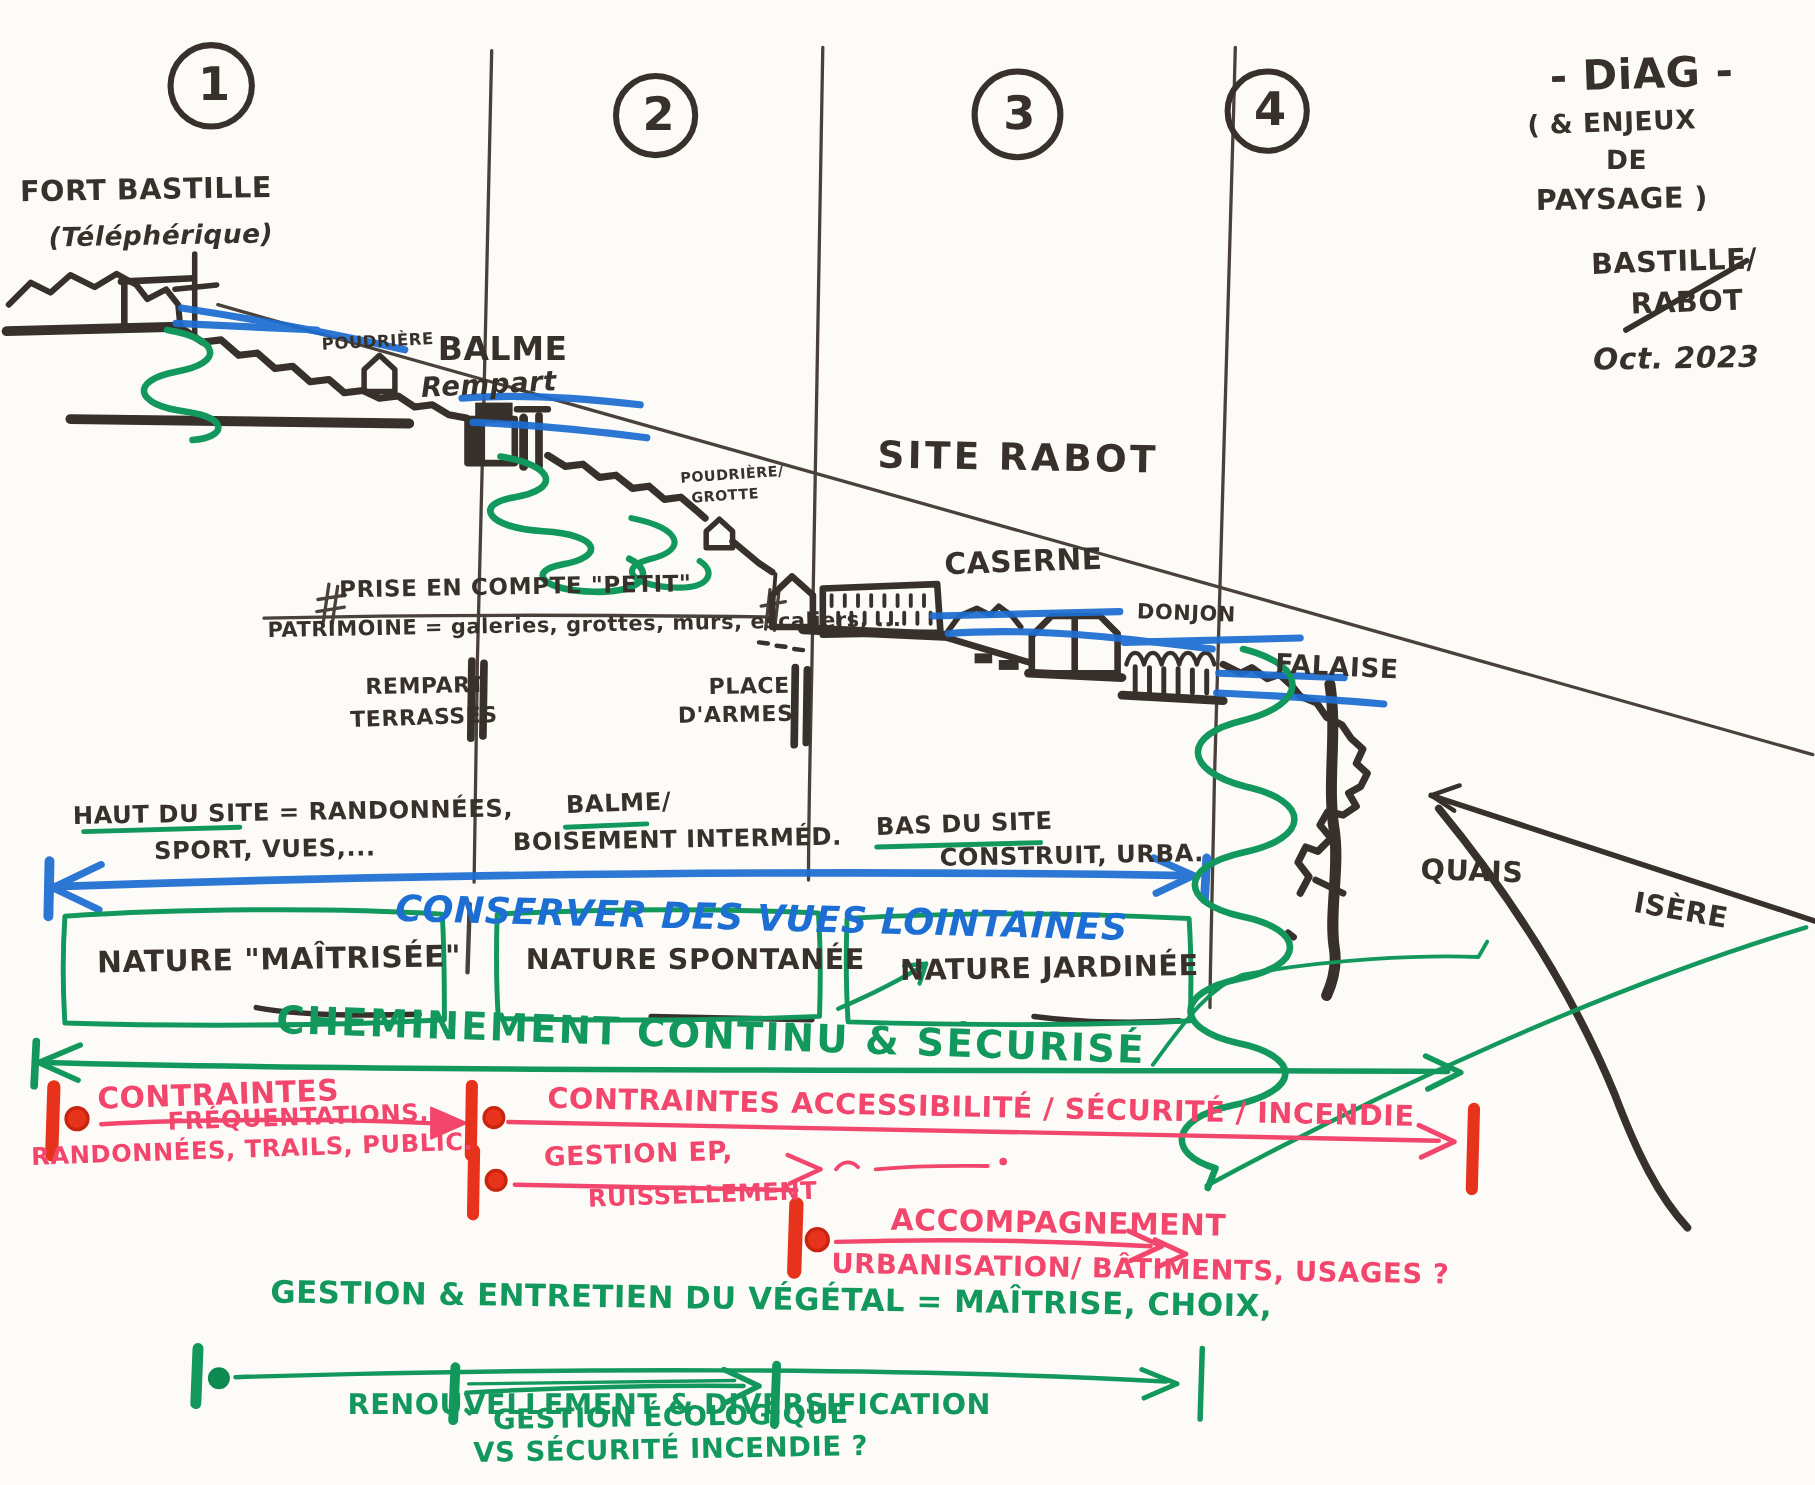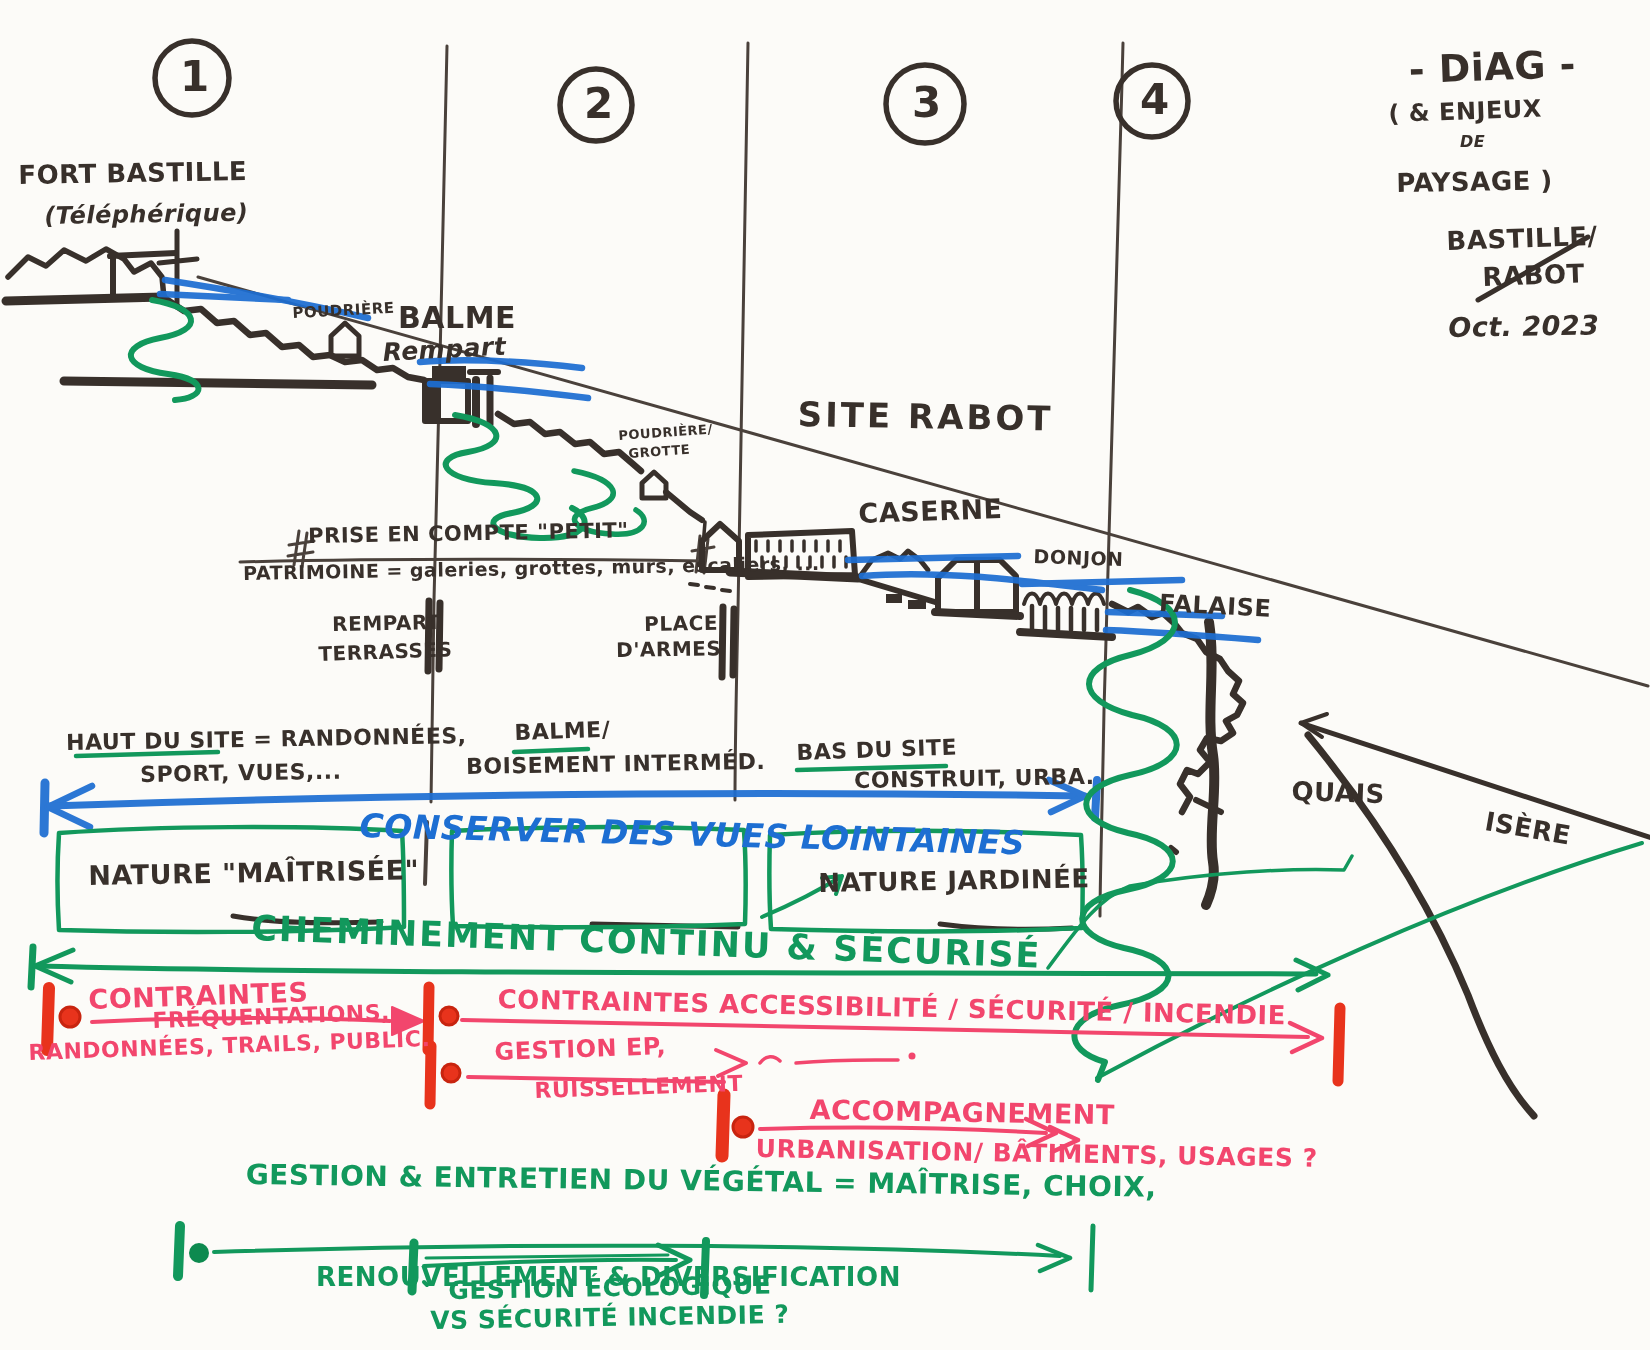--- a/index.html
+++ b/index.html
@@ -171,21 +171,21 @@
   </g>
 </svg>
 
 <div class="num" style="left:180px;top:52px;">1</div>
 <div class="num" style="left:584px;top:79px;">2</div>
 <div class="num" style="left:912px;top:78px;">3</div>
 <div class="num" style="left:1140px;top:75px;">4</div>
 
 <div class="lbl" style="left:1408px;top:48px;font-size:38px;transform:rotate(-2deg);">- DiAG -</div>
 <div class="lbl" style="left:1388px;top:100px;font-size:24px;transform:rotate(-2deg);">( &amp; ENJEUX</div>
-<div class="lbl" style="left:1460px;top:132px;font-size:16px;font-style:italic;">DE</div>
+<div class="lbl" style="left:1460px;top:132px;font-size:24px;">DE</div>
 <div class="lbl" style="left:1396px;top:168px;font-size:26px;transform:rotate(-1deg);">PAYSAGE )</div>
 <div class="lbl" style="left:1446px;top:226px;font-size:26px;transform:rotate(-2deg);">BASTILLE/</div>
 <div class="lbl" style="left:1482px;top:262px;font-size:26px;transform:rotate(-2deg);">RABOT</div>
 <div class="lbl it" style="left:1448px;top:312px;font-size:27px;transform:rotate(-1deg);">Oct. 2023</div>
 
 <div class="lbl" style="left:18px;top:160px;font-size:26px;transform:rotate(-1deg);">FORT BASTILLE</div>
 <div class="lbl it" style="left:44px;top:202px;font-size:24px;transform:rotate(-1deg);">(Téléphérique)</div>
 <div class="lbl" style="left:292px;top:304px;font-size:15px;transform:rotate(-3deg);">POUDRIÈRE</div>
 <div class="lbl" style="left:398px;top:300px;font-size:30px;">BALME</div>
 <div class="lbl it" style="left:382px;top:338px;font-size:25px;transform:rotate(-3deg);">Rempart</div>
@@ -207,20 +207,21 @@
 
 <div class="lbl" style="left:66px;top:730px;font-size:22px;transform:rotate(-1deg);">HAUT DU SITE = RANDONNÉES,</div>
 <div class="lbl" style="left:140px;top:762px;font-size:22px;transform:rotate(-1deg);">SPORT, VUES,...</div>
 <div class="lbl" style="left:514px;top:720px;font-size:22px;transform:rotate(-2deg);">BALME/</div>
 <div class="lbl" style="left:466px;top:754px;font-size:22px;transform:rotate(-1deg);">BOISEMENT INTERMÉD.</div>
 <div class="lbl" style="left:796px;top:740px;font-size:22px;transform:rotate(-2deg);">BAS DU SITE</div>
 <div class="lbl" style="left:854px;top:768px;font-size:22px;transform:rotate(-1deg);">CONSTRUIT, URBA.</div>
 <div class="lbl blue it" style="left:360px;top:806px;font-size:33px;transform:rotate(1.5deg);">CONSERVER DES VUES LOINTAINES</div>
 
 <div class="lbl" style="left:88px;top:860px;font-size:27px;transform:rotate(-1deg);">NATURE "MAÎTRISÉE"</div>
+<div class="lbl" style="left:478px;top:858px;font-size:26px;">NATURE SPONTANÉE</div>
 <div class="lbl" style="left:818px;top:868px;font-size:26px;transform:rotate(-1deg);">NATURE JARDINÉE</div>
 
 <div class="lbl green" style="left:252px;top:908px;font-size:35px;letter-spacing:2px;transform:rotate(2deg);">CHEMINEMENT CONTINU &amp; SÉCURISÉ</div>
 
 <div class="lbl pink" style="left:88px;top:984px;font-size:27px;transform:rotate(-2deg);">CONTRAINTES</div>
 <div class="lbl pink" style="left:152px;top:1008px;font-size:22px;transform:rotate(-2deg);">FRÉQUENTATIONS,</div>
 <div class="lbl pink" style="left:28px;top:1040px;font-size:22px;transform:rotate(-2deg);">RANDONNÉES, TRAILS, PUBLIC.</div>
 <div class="lbl pink" style="left:498px;top:984px;font-size:26px;transform:rotate(1.2deg);">CONTRAINTES ACCESSIBILITÉ / SÉCURITÉ / INCENDIE</div>
 <div class="lbl pink" style="left:494px;top:1038px;font-size:24px;transform:rotate(-2deg);">GESTION EP,</div>
 <div class="lbl pink" style="left:534px;top:1078px;font-size:22px;transform:rotate(-2deg);">RUISSELLEMENT</div>

